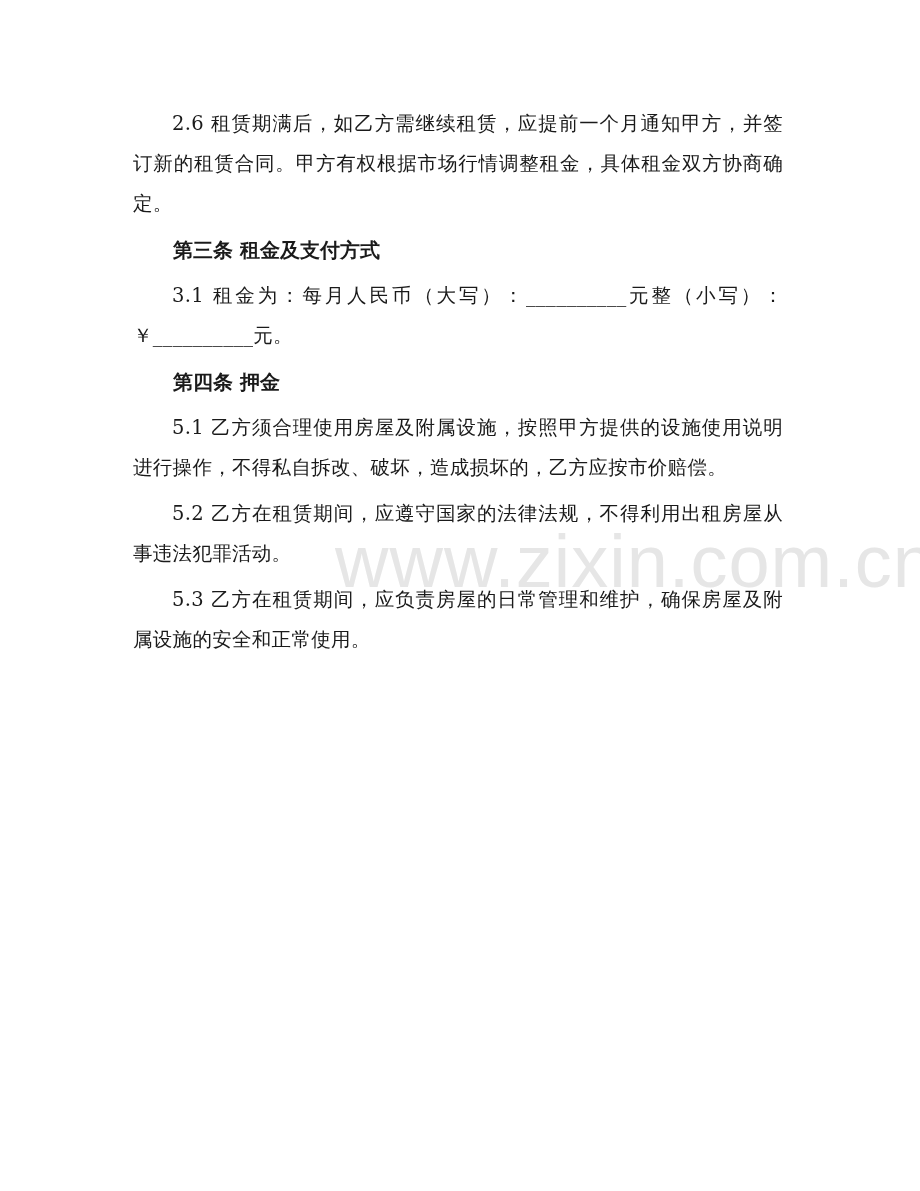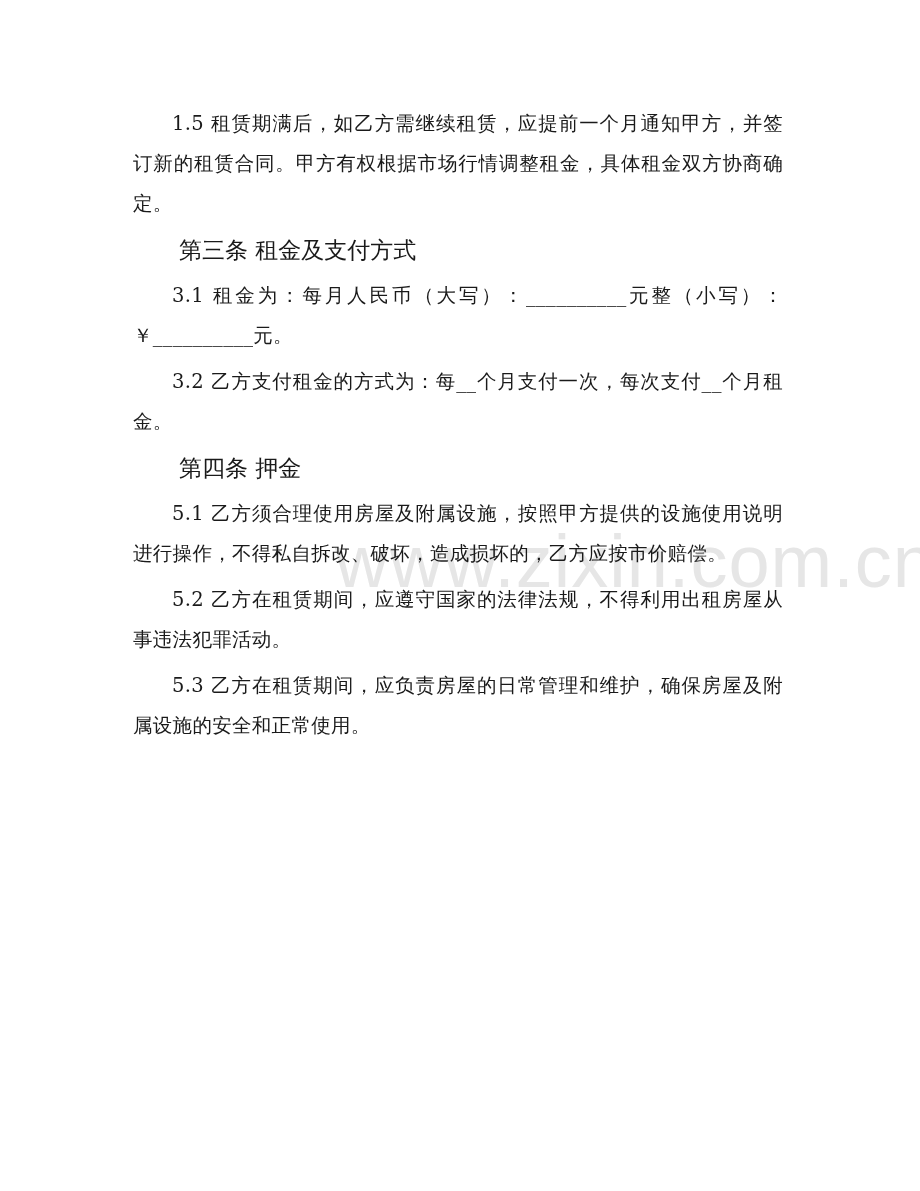--- a/index.html
+++ b/index.html
@@ -45,36 +45,35 @@
     .para {
       font-size: 19.5px;
       line-height: 40px;
       margin: 0 0 6px 0;
       text-indent: 2em;
       text-align: justify;
       letter-spacing: 0.3px;
     }
     .heading {
       font-family: "DejaVu Sans", "Liberation Sans", sans-serif;
-      font-weight: normal;
-      font-size: 23px;
+      font-weight: bold;
+      font-size: 20px;
       line-height: 40px;
       margin: 0 0 6px 0;
       text-indent: 2em;
     }
   </style>
 </head>
 <body>
 
 <div class="page">
   <div class="watermark">www.zixin.com.cn</div>
 
   <div class="content">
-    <p class="para">1.5 租赁期满后，如乙方需继续租赁，应提前一个月通知甲方，并签订新的租赁合同。甲方有权根据市场行情调整租金，具体租金双方协商确定。</p>
+    <p class="para">2.6 租赁期满后，如乙方需继续租赁，应提前一个月通知甲方，并签订新的租赁合同。甲方有权根据市场行情调整租金，具体租金双方协商确定。</p>
     <p class="heading">第三条 租金及支付方式</p>
     <p class="para">3.1 租金为：每月人民币（大写）：__________元整（小写）：￥__________元。</p>
-    <p class="para">3.2 乙方支付租金的方式为：每__个月支付一次，每次支付__个月租金。</p>
     <p class="heading">第四条 押金</p>
     <p class="para">5.1 乙方须合理使用房屋及附属设施，按照甲方提供的设施使用说明进行操作，不得私自拆改、破坏，造成损坏的，乙方应按市价赔偿。</p>
     <p class="para">5.2 乙方在租赁期间，应遵守国家的法律法规，不得利用出租房屋从事违法犯罪活动。</p>
     <p class="para">5.3 乙方在租赁期间，应负责房屋的日常管理和维护，确保房屋及附属设施的安全和正常使用。</p>
   </div>
 </div>
 
 </body></html>

